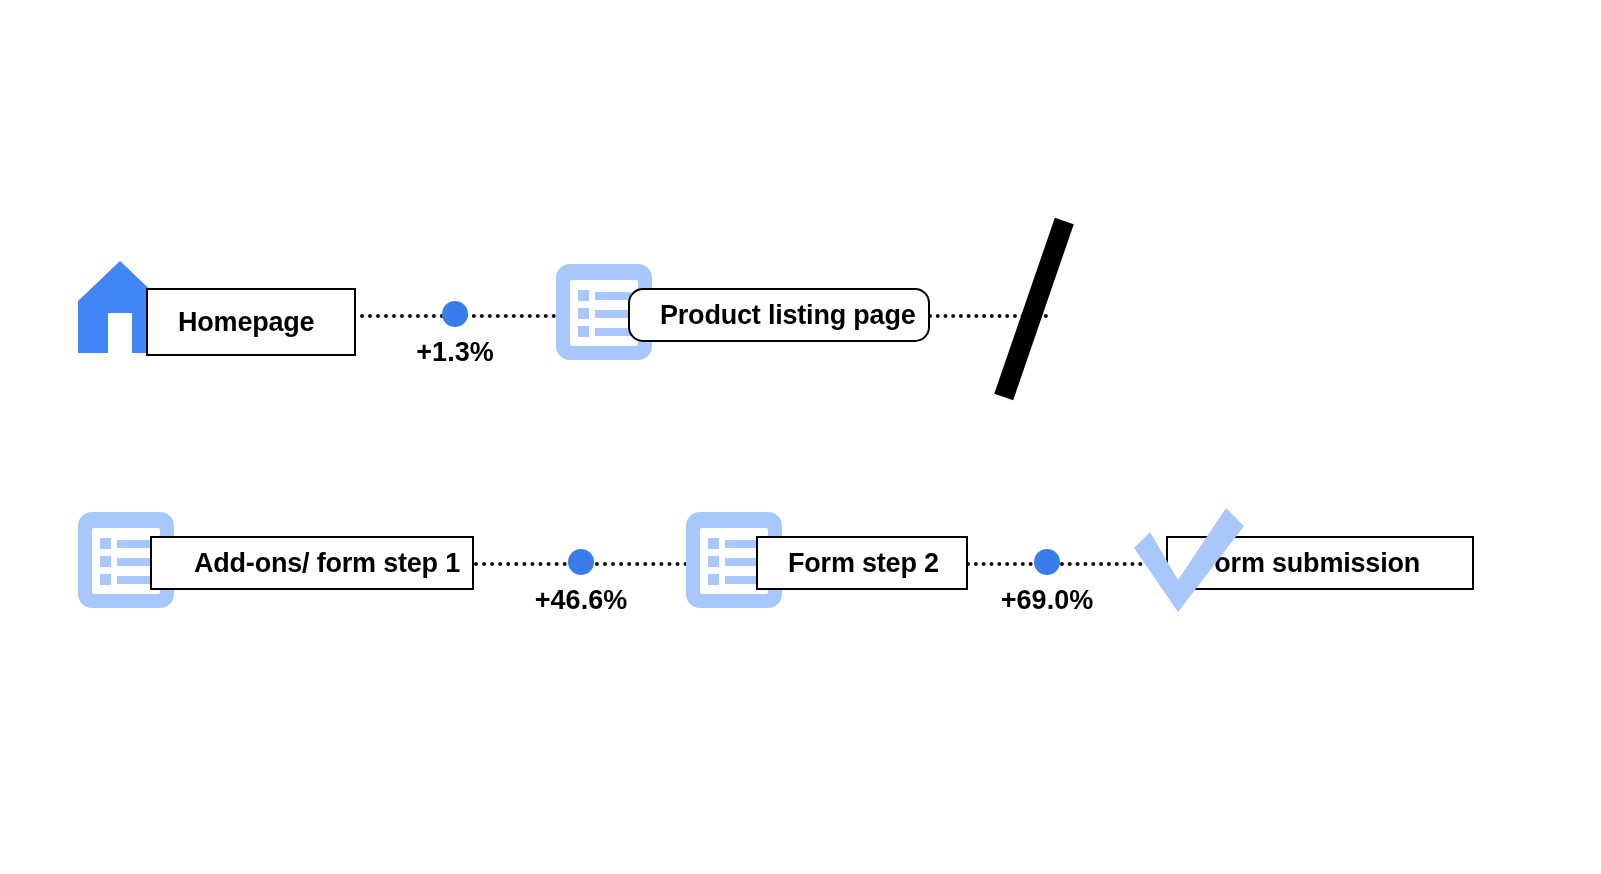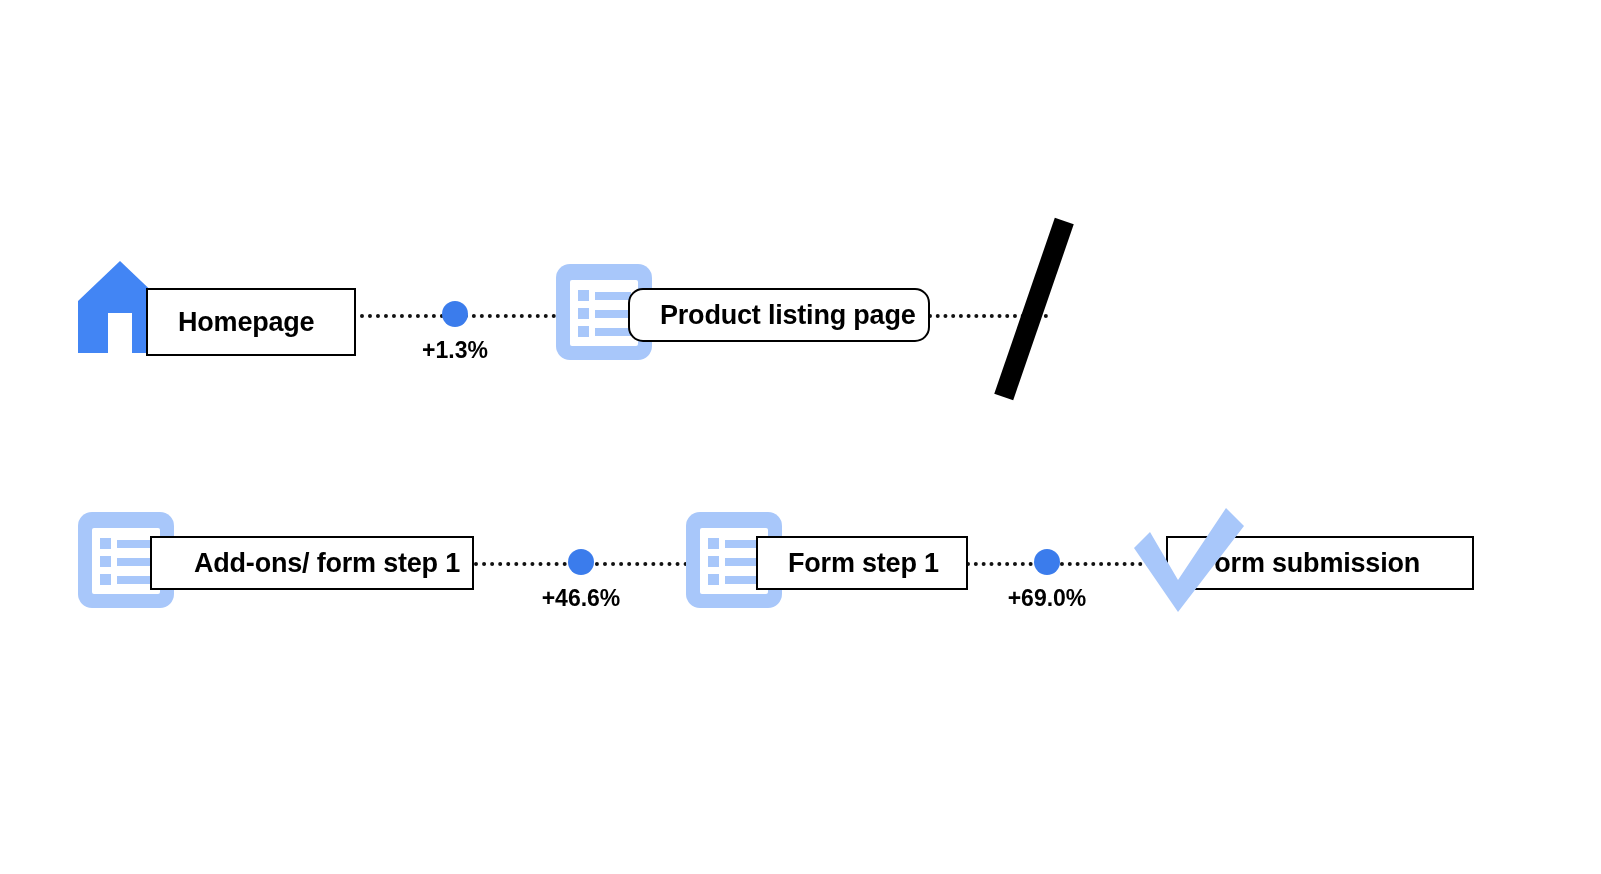--- a/index.html
+++ b/index.html
@@ -61,21 +61,21 @@
     left: 0;
     top: 0;
   }
   .metric .metric-label {
     position: absolute;
     top: 36px;
     left: 50%;
     transform: translateX(-50%);
     font-family: "Liberation Sans", sans-serif;
     font-weight: bold;
-    font-size: 23px;
+    font-size: 27px;
     color: #000000;
     white-space: nowrap;
   }
 
   
   .icon-wrap {
     position: absolute;
     z-index: 2;
   }
   .icon-wrap.front { z-index: 6; }
@@ -165,21 +165,21 @@
       <rect x="22" y="26" width="11" height="11" fill="#a8c7fa"></rect>
       <rect x="39" y="28" width="36" height="8" fill="#a8c7fa"></rect>
       <rect x="22" y="44" width="11" height="11" fill="#a8c7fa"></rect>
       <rect x="39" y="46" width="36" height="8" fill="#a8c7fa"></rect>
       <rect x="22" y="62" width="11" height="11" fill="#a8c7fa"></rect>
       <rect x="39" y="64" width="36" height="8" fill="#a8c7fa"></rect>
     </svg>
   </div>
 
   <div class="node-box" style="left:756px; top:536px; width:212px; height:54px;">
-    <span class="node-label">Form step 1</span>
+    <span class="node-label">Form step 2</span>
   </div>
 
   <div class="metric" style="left:1034px; top:549px; width:26px; height:26px;">
     <div class="dot"></div>
     <span class="metric-label">+69.0%</span>
   </div>
 
   <div class="icon-wrap front" style="left:1126px; top:506px; width:124px; height:112px;">
     <svg width="124" height="112" viewBox="0 0 124 112">
       <path d="M8 42 L24 26 L52 74 L100 2 L118 20 L52 106 Z" fill="#a8c7fa"></path>

